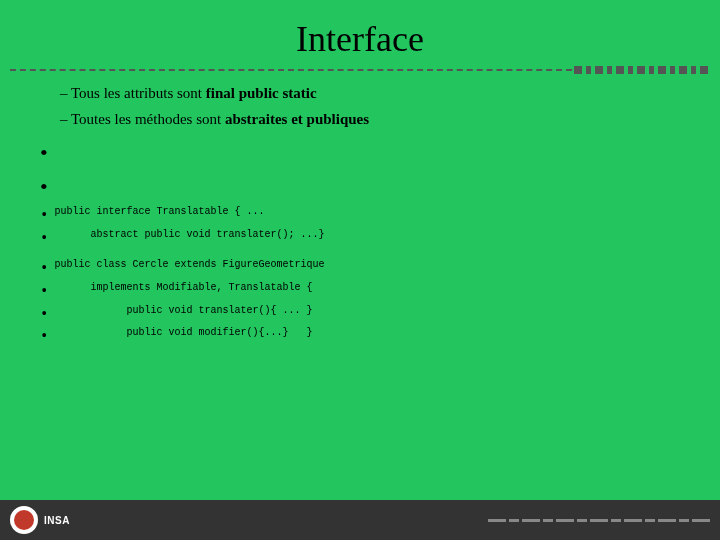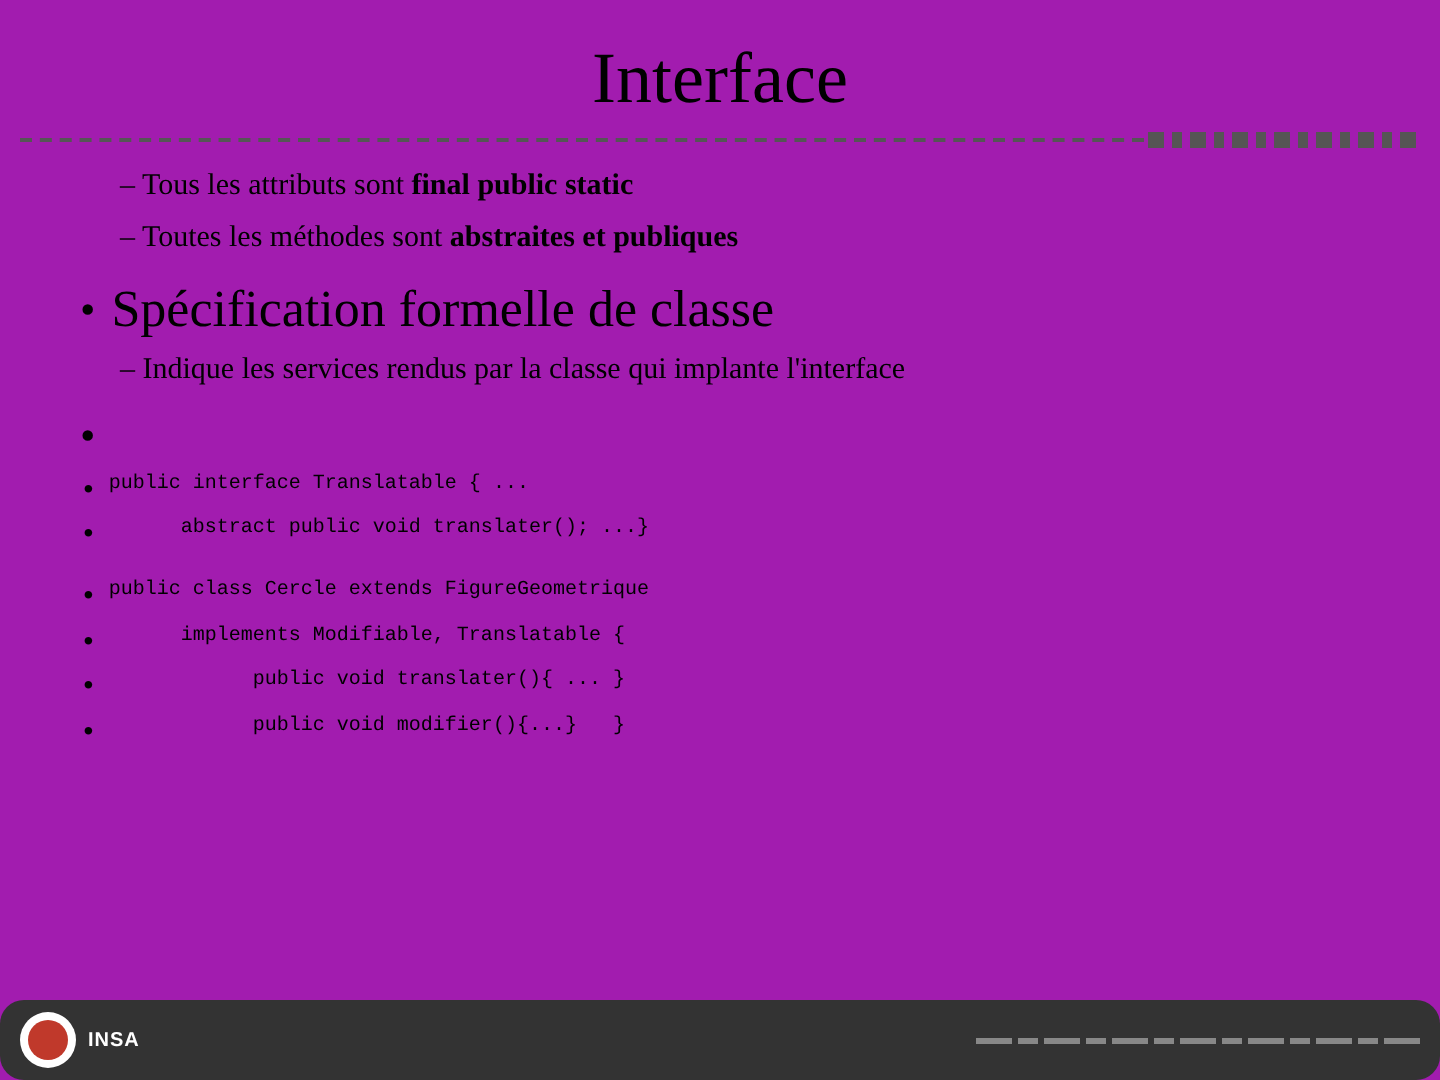--- a/index.html
+++ b/index.html
@@ -11,21 +11,21 @@
       font-family: 'Times New Roman', Times, serif;
       overflow: hidden;
       position: relative;
     }
 
     .page {
       width: 720px;
       height: 540px;
       padding: 0;
       position: relative;
-      background: #a21caf;
+      background: #22c55e;
     }
 
     
     .title-area {
       text-align: center;
       padding: 18px 0 4px 0;
     }
 
     .title-text {
       font-size: 36px;
@@ -136,21 +136,20 @@
     .bottom-area {
       position: absolute;
       bottom: 0;
       left: 0;
       width: 100%;
       height: 40px;
       background: #333;
       display: flex;
       align-items: center;
       padding: 0 10px;
-      border-radius: 12px;
     }
 
     .logo-area {
       display: flex;
       align-items: center;
       gap: 6px;
     }
 
     .logo-circle-outer {
       width: 28px;
@@ -231,23 +230,21 @@
 
     <div class="bullet-dash">
       – Tous les attributs sont <strong>final public static</strong>
     </div>
     <div class="bullet-dash">
       – Toutes les méthodes sont <strong>abstraites et publiques</strong>
     </div>
 
     <div class="section-heading">
       <span class="bullet-dot">•</span>
-      <span>Spécification formelle de classe</span>
-    </div>
-    <div class="sub-bullet">– Indique les services rendus par la classe qui implante l'interface</div>
+    </div>
 
     <div class="section-heading section2">
       <span class="bullet-dot">•</span>
     </div>
 
     <div class="code-block">
       <div class="code-line">
         <span class="code-bullet">•</span>
         <span class="code-text">public interface Translatable { ...</span>
       </div>

